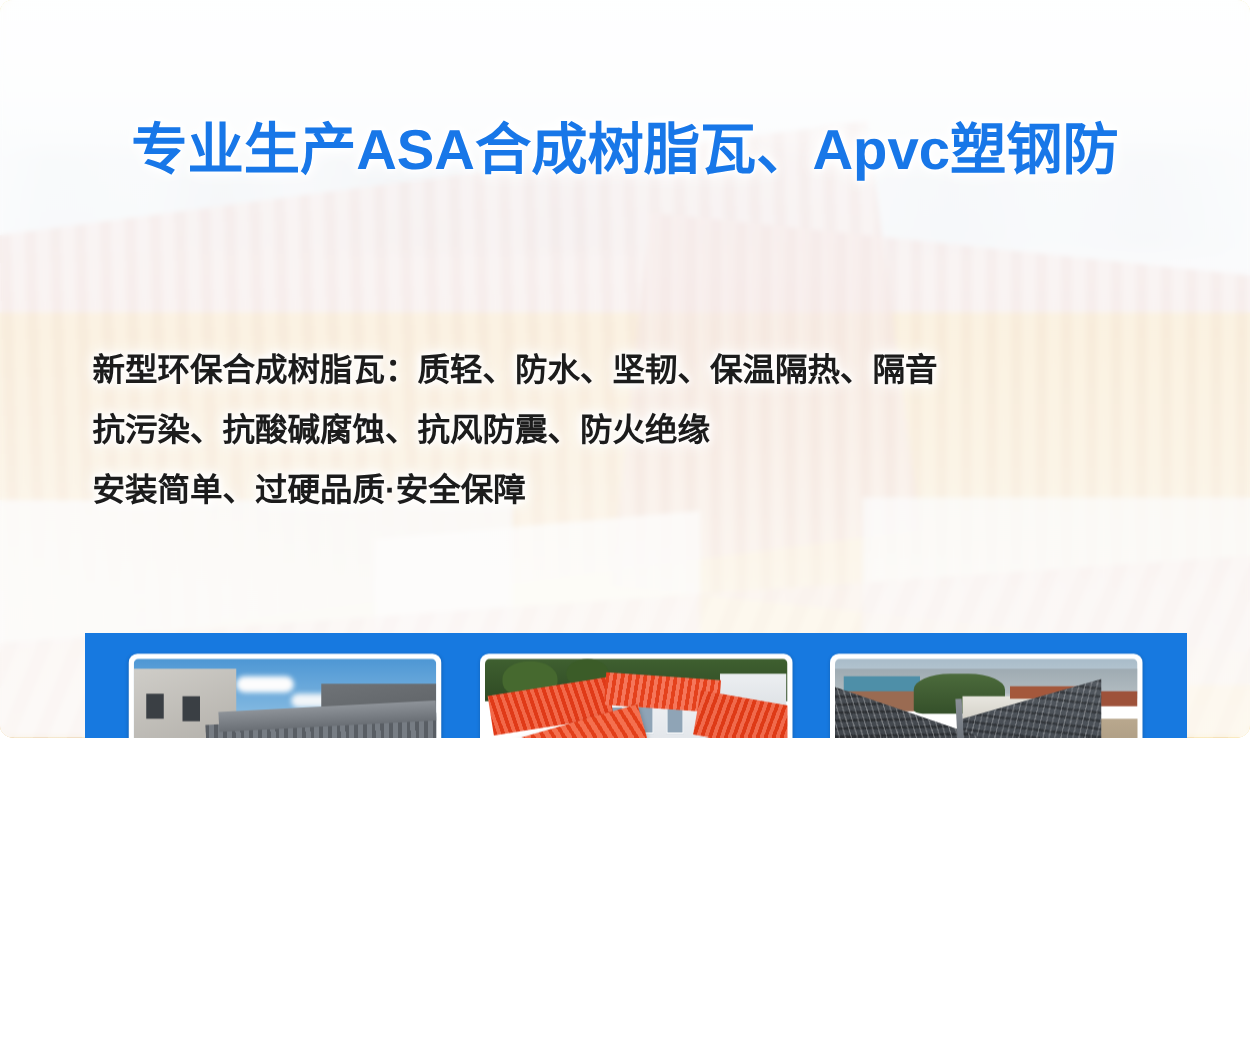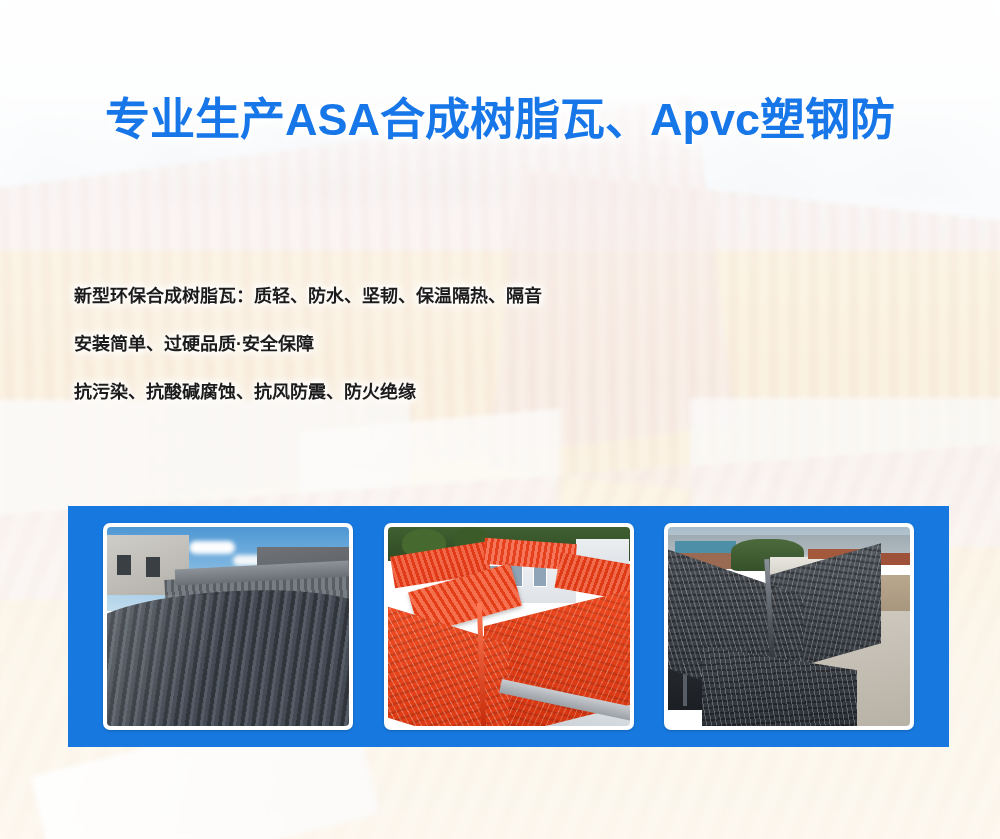--- a/index.html
+++ b/index.html
@@ -6,23 +6,24 @@
   * { margin:0; padding:0; box-sizing:border-box; }
 
   html, body {
     width:1000px; height:839px;
     font-family:"Liberation Sans","DejaVu Sans",sans-serif;
     overflow:hidden;
   }
 
   #banner {
     position:relative;
-    width:1000px; height:839px;
+    width:1000px; height:590px;
     background:#fde047;
     overflow:hidden;
+    border-radius:10px;
   }
 
   
   .bg-layer { position:absolute; inset:0; }
 
   
   .bg-sky {
     position:absolute; left:0; top:0; width:1000px; height:250px;
     background:
       linear-gradient(180deg,#eef4f8 0%,#e9f0f5 38%,#e7eef4 70%,#ecebee 100%);
@@ -129,21 +130,21 @@
     color:#1877e8;
     text-shadow:
       0 0 6px #ffffff, 0 0 6px #ffffff, 0 0 12px #ffffff,
       0 0 18px rgba(255,255,255,.95), 1px 1px 0 rgba(255,255,255,.8);
     white-space:nowrap;
   }
   .headline .line { display:block; }
 
   .subhead {
     position:absolute; left:74px; top:272px; width:900px;
-    font-size:18px; font-weight:bold; line-height:48px;
+    font-size:26px; font-weight:bold; line-height:48px;
     color:#1c1c1c;
     text-shadow:
       0 0 5px #ffffff, 0 0 5px #ffffff, 0 0 10px #ffffff,
       0 0 16px rgba(255,255,255,.95);
     white-space:nowrap;
   }
   .subhead .sline { display:block; }
 
   
   .gallery {
@@ -357,22 +358,22 @@
   </div>
 
   <div class="content">
 
     <div class="headline">
       <span class="line">专业生产ASA合成树脂瓦、Apvc塑钢防</span>
     </div>
 
     <div class="subhead">
       <span class="sline">新型环保合成树脂瓦：质轻、防水、坚韧、保温隔热、隔音</span>
+      <span class="sline">抗污染、抗酸碱腐蚀、抗风防震、防火绝缘</span>
       <span class="sline">安装简单、过硬品质·安全保障</span>
-      <span class="sline">抗污染、抗酸碱腐蚀、抗风防震、防火绝缘</span>
     </div>
   </div>
 
   <div class="gallery">
 
     <div class="photo" title="深灰色合成树脂瓦屋面实景">
       <div class="frame">
         <div class="p1-sky"></div>
         <div class="p1-cloud1"></div>
         <div class="p1-cloud2"></div>

